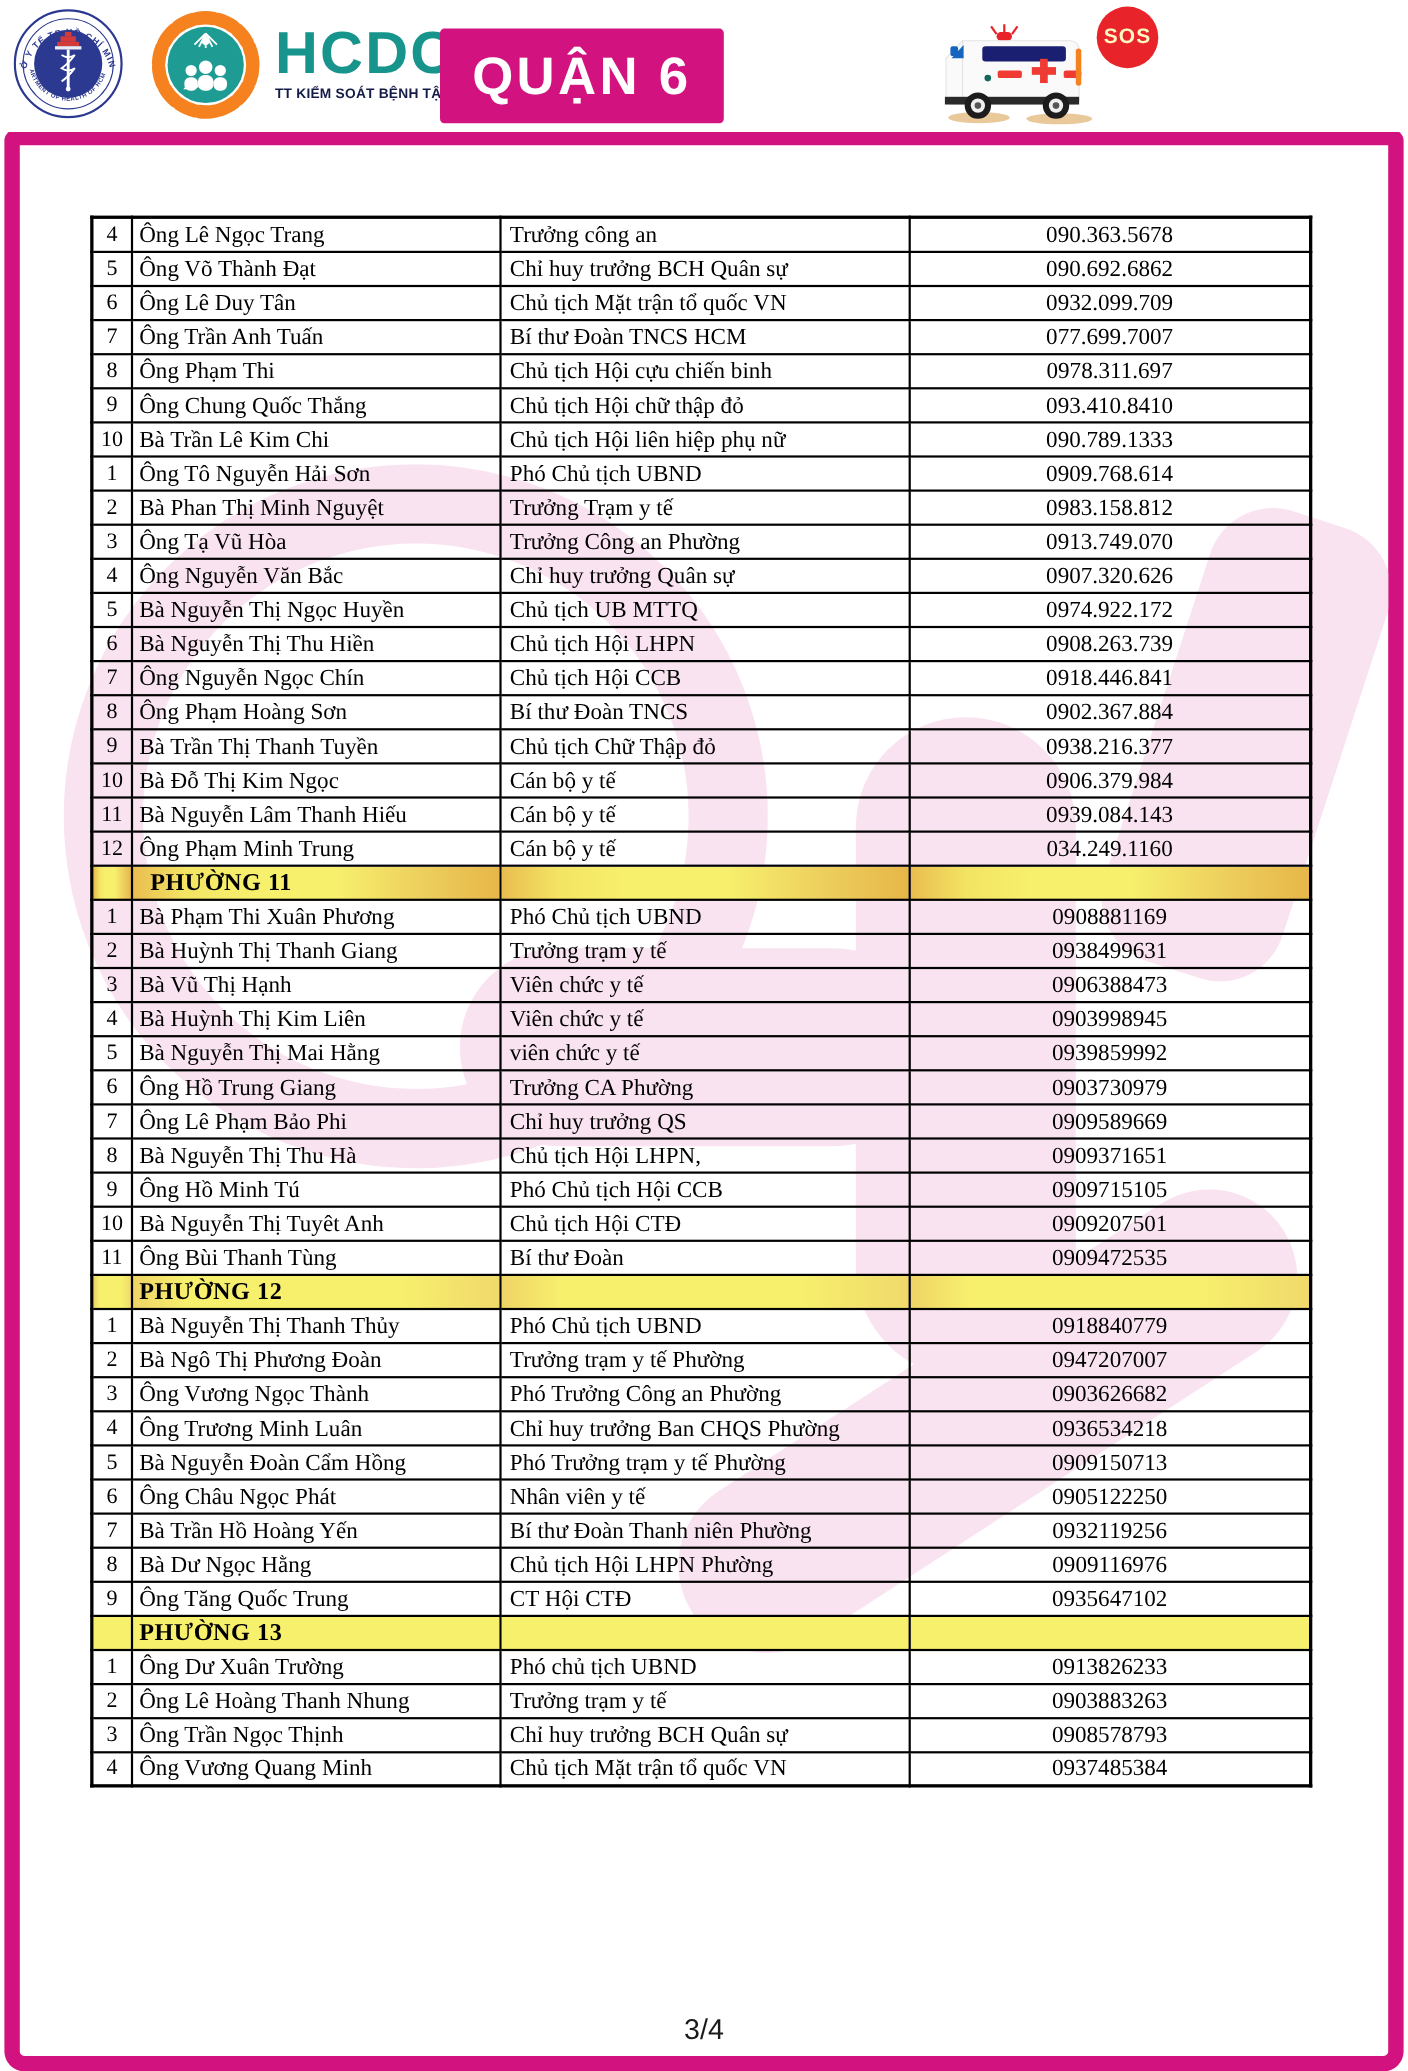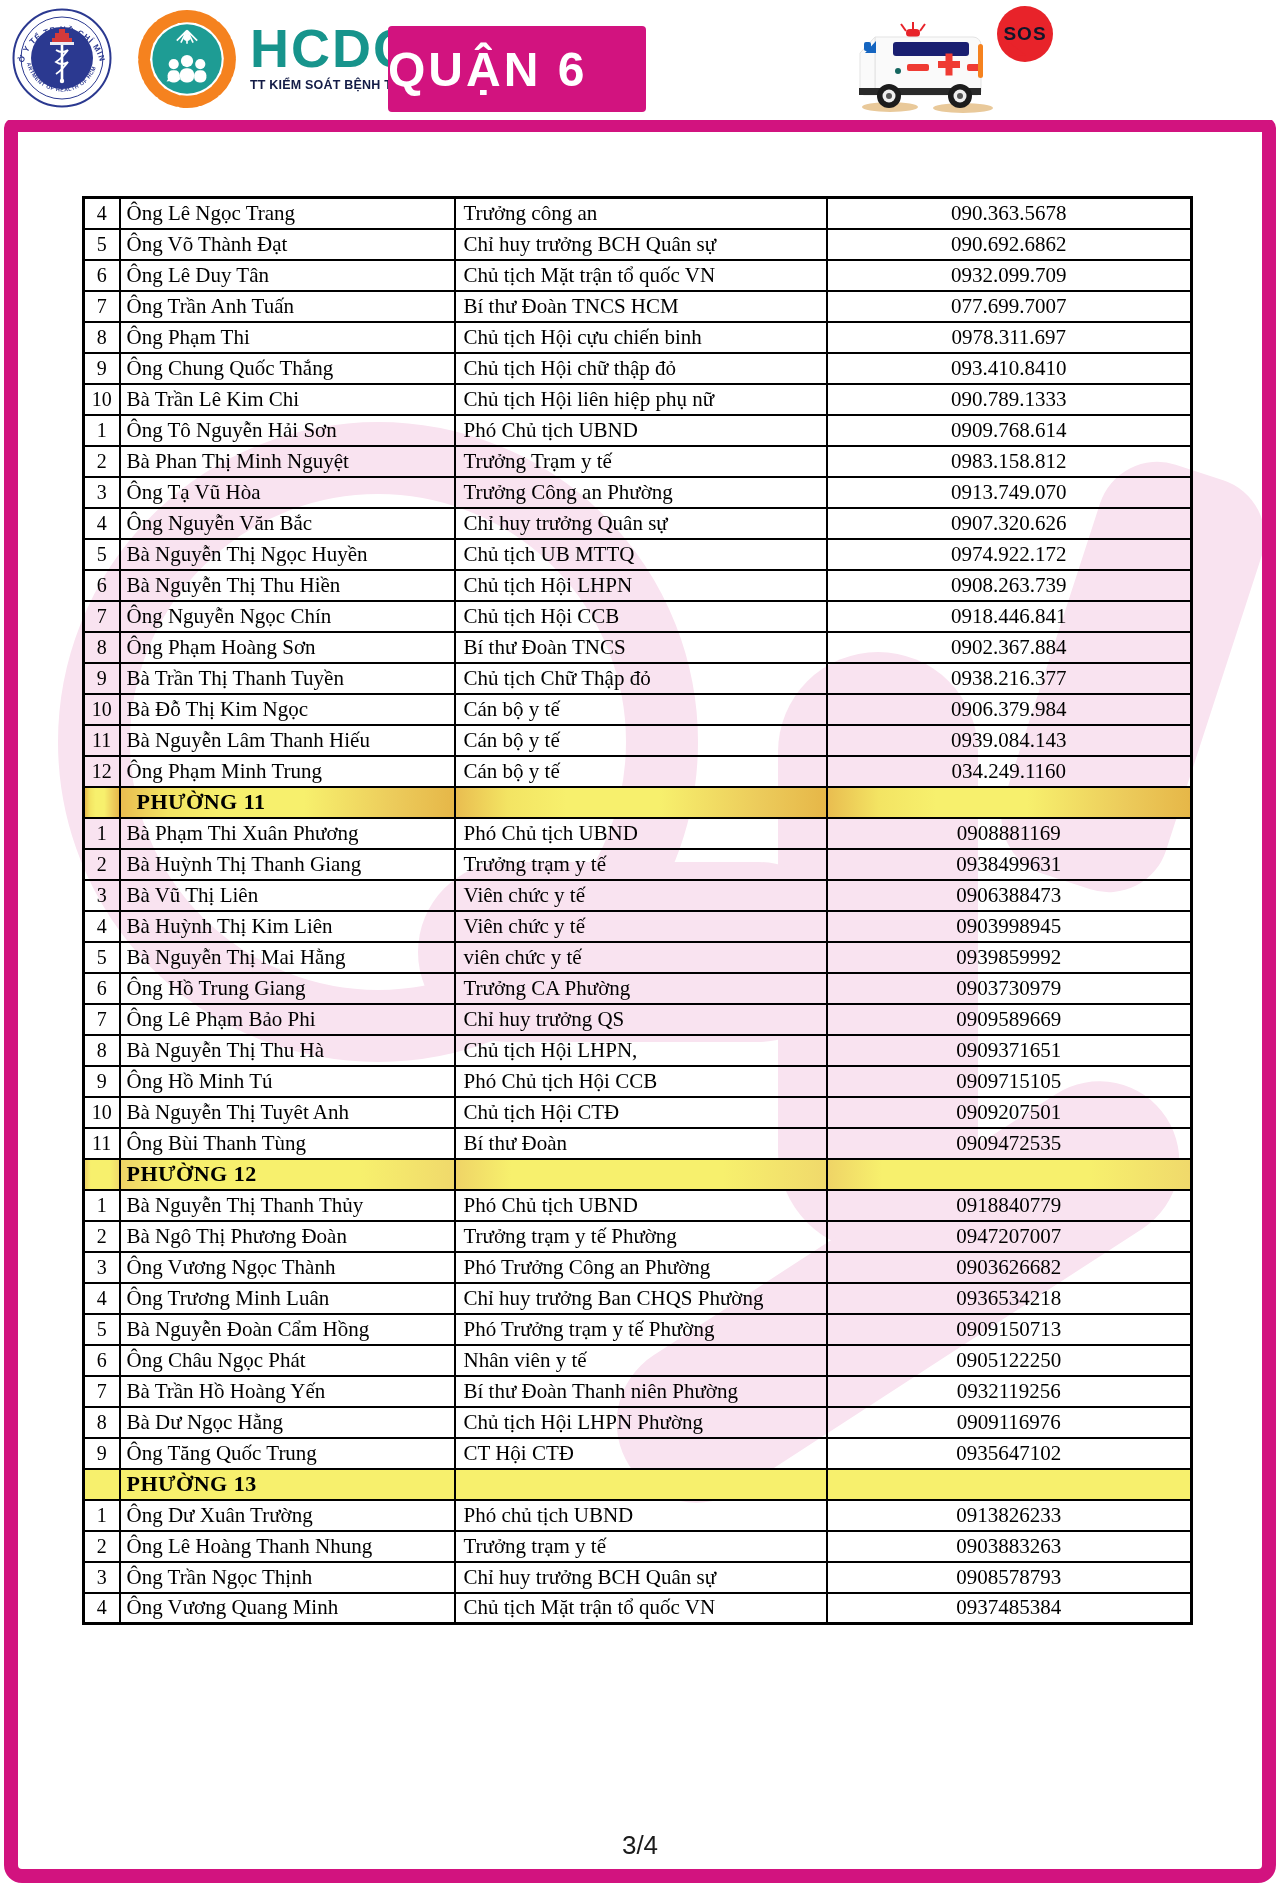--- a/index.html
+++ b/index.html
@@ -10,27 +10,27 @@
   body{background:#fff;font-family:"Liberation Serif","DejaVu Serif",serif;}
   .page{position:relative;width:1280px;height:1883px;background:#fff;overflow:hidden;}
 
   
   .header{position:absolute;left:0;top:0;width:1280px;height:120px;background:#fff;z-index:3;}
   .logo-doh{position:absolute;left:12px;top:8px;width:100px;height:100px;}
   .logo-hcdc{position:absolute;left:136px;top:8px;width:102px;height:102px;}
   .hcdc-text{position:absolute;left:250px;top:22px;width:190px;text-align:left;font-family:"Liberation Sans",sans-serif;}
   .hcdc-title{font-size:54px;line-height:52px;font-weight:bold;color:var(--teal);letter-spacing:2px;}
   .hcdc-sub{margin-top:4px;font-size:12.5px;font-weight:bold;color:#131b46;letter-spacing:.2px;white-space:nowrap;}
-  .banner{position:absolute;left:388px;top:26px;width:258px;height:86px;background:var(--magenta);
-          border-radius:4px;display:flex;align-items:center;justify-content:flex-start;}
+  .banner{position:absolute;left:400px;top:26px;width:258px;height:86px;background:var(--magenta);
+          border-radius:4px;display:flex;align-items:center;justify-content:center;}
   .banner span{color:#fff;font-family:"Liberation Sans",sans-serif;font-weight:bold;font-size:48px;letter-spacing:3px;}
   .ambulance{position:absolute;left:845px;top:14px;width:160px;height:100px;}
   .sos{position:absolute;left:997px;top:6px;width:56px;height:56px;background:var(--red);border-radius:50%;
        display:flex;align-items:center;justify-content:center;}
-  .sos span{color:#0f172a;font-family:"Liberation Sans",sans-serif;font-weight:bold;font-size:19px;letter-spacing:1px;}
+  .sos span{color:#fef9c3;font-family:"Liberation Sans",sans-serif;font-weight:bold;font-size:19px;letter-spacing:1px;}
   .sos::after{content:"";position:absolute;left:2px;bottom:-6px;width:0;height:0;
        border:11px solid transparent;border-top-color:var(--red);transform:rotate(38deg);}
 
   
   .frame{position:absolute;left:4px;right:4px;top:118px;bottom:0;background:#fff;
          border:14px solid var(--magenta);border-radius:10px 10px 18px 18px;z-index:1;overflow:hidden;}
 
   
   .wm{position:absolute;z-index:0;}
   .wm-ring{left:40px;top:290px;width:640px;height:640px;border:72px solid var(--wm);border-radius:50%;}
@@ -291,21 +291,21 @@
               <td class="c-phone">0908881169</td>
             </tr>
             <tr>
               <td class="c-no">2</td>
               <td class="c-name">Bà Huỳnh Thị Thanh Giang</td>
               <td class="c-pos">Trưởng trạm y tế</td>
               <td class="c-phone">0938499631</td>
             </tr>
             <tr>
               <td class="c-no">3</td>
-              <td class="c-name">Bà Vũ Thị Liên</td>
+              <td class="c-name">Bà Vũ Thị Hạnh</td>
               <td class="c-pos">Viên chức y tế</td>
               <td class="c-phone">0906388473</td>
             </tr>
             <tr>
               <td class="c-no">4</td>
               <td class="c-name">Bà Huỳnh Thị Kim Liên</td>
               <td class="c-pos">Viên chức y tế</td>
               <td class="c-phone">0903998945</td>
             </tr>
             <tr>

